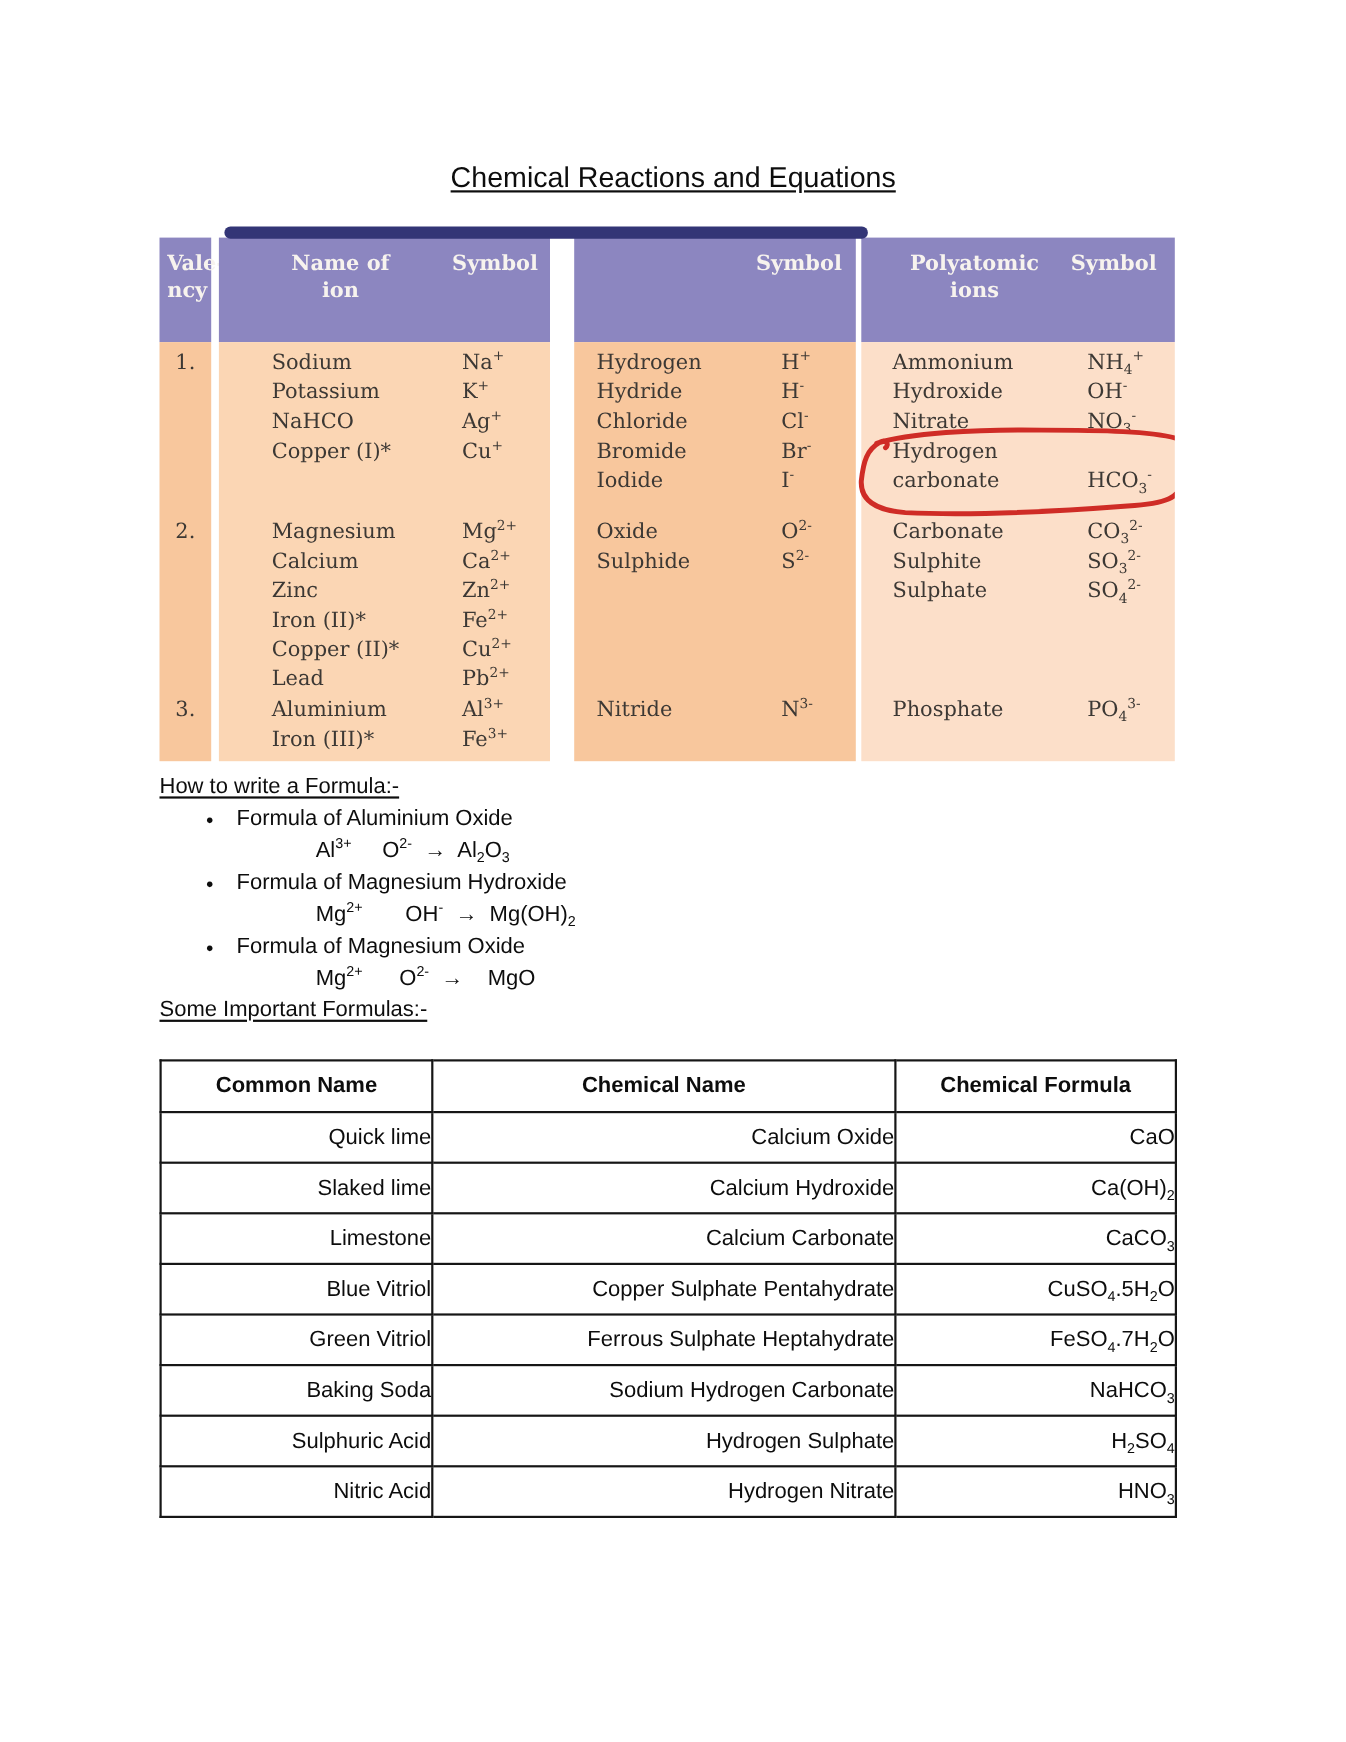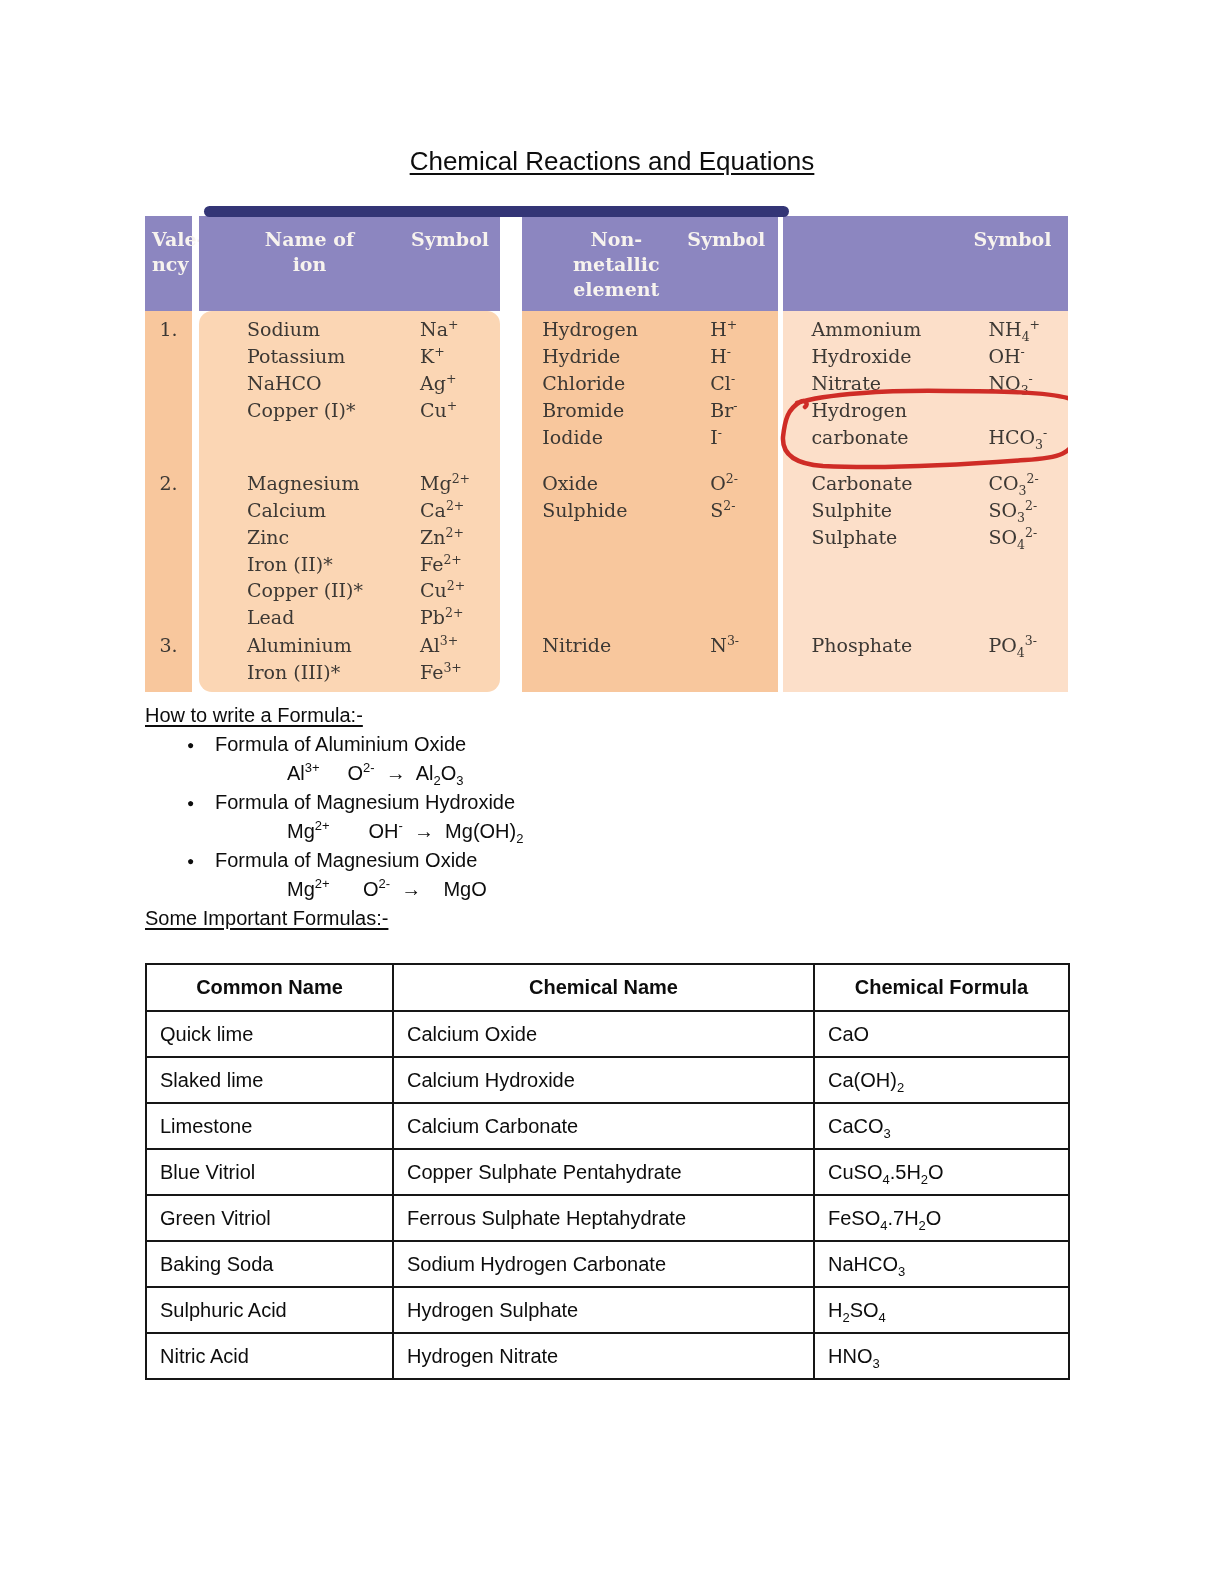--- a/index.html
+++ b/index.html
@@ -43,21 +43,21 @@
   .p-header{
     height:95px;background:var(--header-purple);color:var(--header-text);
     font-weight:bold;position:relative;line-height:25px;
   }
   .panel-valency .p-header{padding:11px 0 0 7px;white-space:pre-line;}
   .ph-name{position:absolute;left:0;top:11px;width:var(--sym);text-align:center;white-space:pre-line;}
   .ph-symbol{position:absolute;left:var(--symh);top:11px;}
 
   .p-body{position:relative;height:381px;}
   .panel-valency .p-body,.panel-nonmetal .p-body{background:var(--panel-orange-dark);}
-  .panel-metal .p-body{background:var(--panel-orange-light);border-radius:13px;}
+  .panel-metal .p-body{background:var(--panel-orange-light);}
   .panel-poly .p-body{background:var(--panel-orange-lightest);}
 
   .ion-row{position:absolute;left:0;right:0;height:27px;line-height:27px;}
   .ion-name{position:absolute;left:var(--pad);white-space:nowrap;}
   .ion-symbol{position:absolute;left:var(--sym);white-space:nowrap;}
   .val-row{position:absolute;left:0;width:100%;height:27px;line-height:27px;text-align:center;}
   .ion-symbol sup,.ion-symbol sub{font-size:12.5px;line-height:0;}
 
   .annotation-svg{position:absolute;left:0;top:0;width:923px;height:486px;pointer-events:none;z-index:3;}
 
@@ -74,21 +74,21 @@
   }
   .equation sup,.equation sub{font-size:13px;line-height:0;}
 
   
   .formula-table{
     position:absolute;left:145px;top:963px;width:923px;
     border-collapse:collapse;table-layout:fixed;font-size:20px;color:#0d0d0d;border-radius:27px;
   }
   .formula-table th,.formula-table td{border:2px solid var(--table-border);}
   .formula-table th{height:47px;font-weight:bold;text-align:center;}
-  .formula-table td{height:46px;padding-left:13px;text-align:left;font-weight:400;}
+  .formula-table td{height:46px;padding-left:13px;text-align:right;font-weight:400;}
   .formula-table th:nth-child(1){width:247px;}
   .formula-table th:nth-child(2){width:421px;margin-top:48px;}
   .formula-table th:nth-child(3){width:255px;}
   .formula-table td sub,.formula-table td sup{font-size:13px;line-height:0;}
 </style>
 </head>
 <body>
 
 <div>
 
@@ -160,23 +160,20 @@
           </div>
           <div class="ion-row" style="top: 348px;">
             <span class="ion-name">Iron (III)*</span>
             <span class="ion-symbol">Fe<sup>3+</sup></span>
           </div>
         </div>
     </div>
 
     <div class="panel panel-nonmetal">
       <div class="p-header">
-        <span class="ph-name">Non-
-metallic
-element</span>
         <span class="ph-symbol">Symbol</span>
       </div>
       <div class="p-body" id="nonmetal-body">
           <div class="ion-row" style="top: 5px;">
             <span class="ion-name">Hydrogen</span>
             <span class="ion-symbol">H<sup>+</sup></span>
           </div>
           <div class="ion-row" style="top: 32px;">
             <span class="ion-name">Hydride</span>
             <span class="ion-symbol">H<sup>-</sup></span>
@@ -203,20 +200,22 @@
           </div>
           <div class="ion-row" style="top: 321px;">
             <span class="ion-name">Nitride</span>
             <span class="ion-symbol">N<sup>3-</sup></span>
           </div>
         </div>
     </div>
 
     <div class="panel panel-poly">
       <div class="p-header">
+        <span class="ph-name">Polyatomic
+ions</span>
         <span class="ph-symbol">Symbol</span>
       </div>
       <div class="p-body" id="poly-body">
           <div class="ion-row" style="top: 5px;">
             <span class="ion-name">Ammonium</span>
             <span class="ion-symbol">NH<sub>4</sub><sup>+</sup></span>
           </div>
           <div class="ion-row" style="top: 32px;">
             <span class="ion-name">Hydroxide</span>
             <span class="ion-symbol">OH<sup>-</sup></span>

